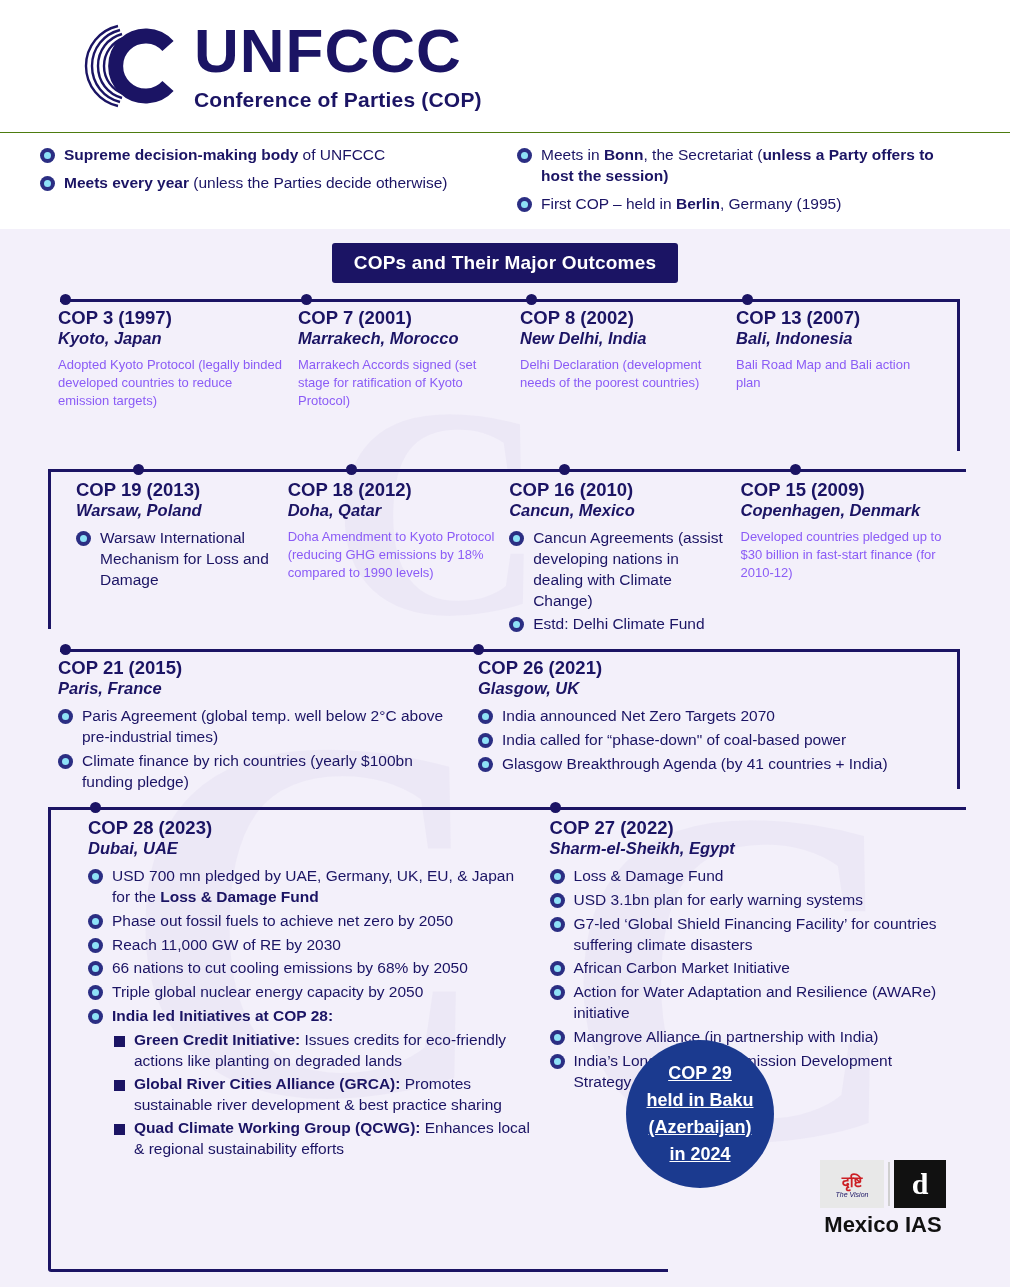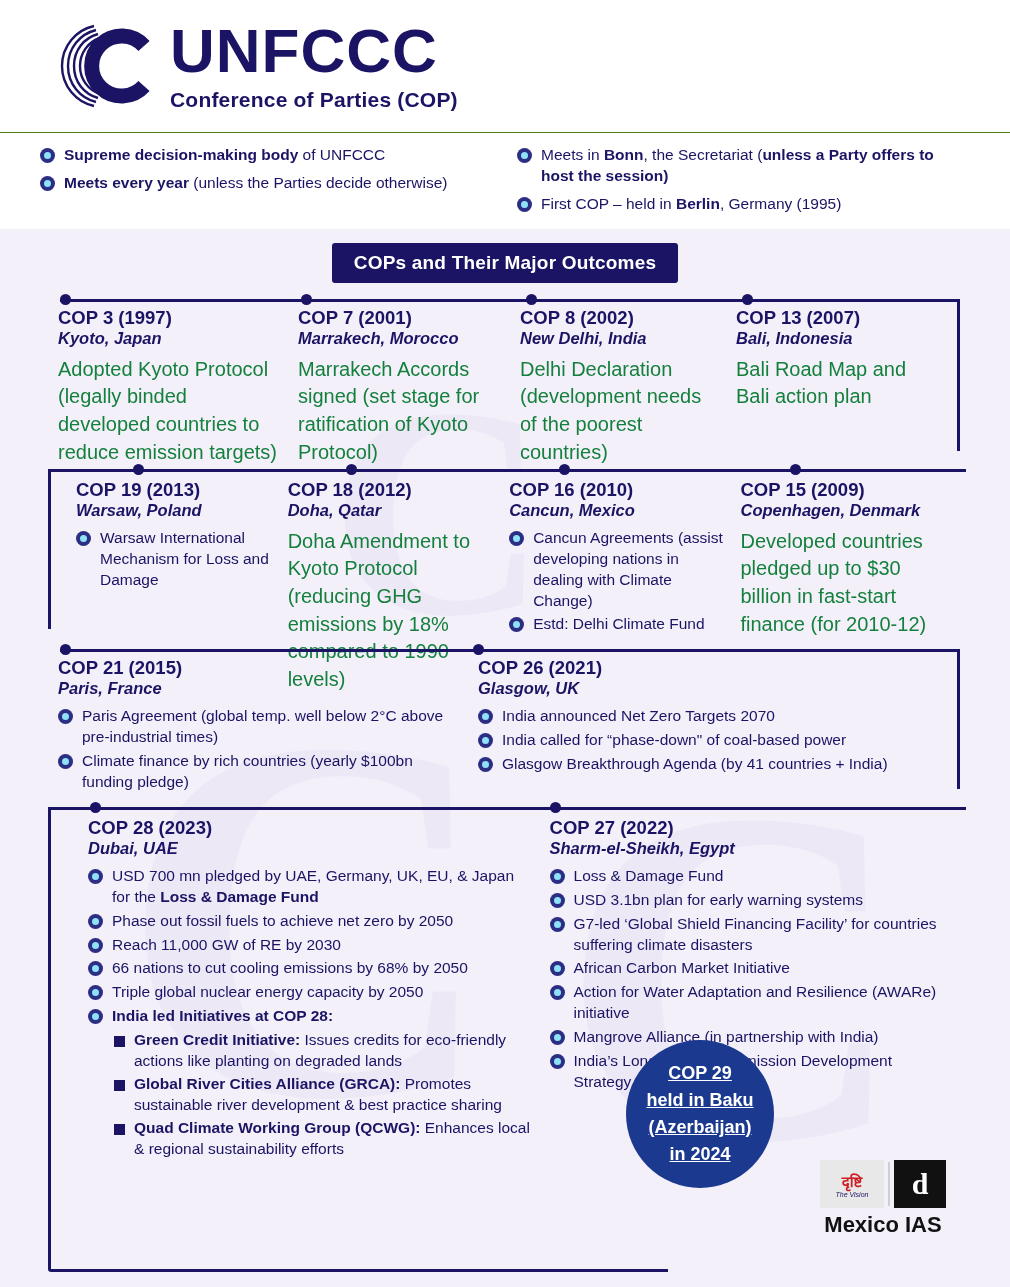--- a/index.html
+++ b/index.html
@@ -23,21 +23,21 @@
     color:#e7e2f3;
     font-weight:bold;
   }
 
   
   .header {
     position:relative;
     height:132px;
     background:#fff;
     display:flex; align-items:center;
-    padding-left:48px;
+    padding-left:72px;
   }
   .logo { width:112px; height:96px; position:relative; flex:0 0 auto;}
   .logo svg { width:112px; height:96px; }
   .title-wrap { margin-left:10px; }
   .title {
     font-size:62px; font-weight:bold; letter-spacing:1px;
     color:#1b1464; line-height:1;
   }
   .subtitle {
     font-size:21px; font-weight:bold; color:#1b1464;
@@ -89,21 +89,21 @@
   .flow { position:relative; padding:0 30px; }
   .row {
     position:relative;
     margin-top:10px;
     padding:14px 18px 10px 28px;
   }
   .row .cols { display:flex; }
   .col { padding-right:14px; }
   .cop-name { font-size:18.5px; font-weight:bold; color:#1b1464; }
   .cop-place { font-size:16.5px; font-style:italic; font-weight:bold; color:#1b1464; margin-bottom:8px; }
-  .plain { font-size:20px; line-height:1.38; color:#15803d; }
+  .plain { font-size:13px; line-height:1.38; color:#8b5cf6; }
   .item { display:flex; align-items:flex-start; margin-bottom:3px; }
   .item .b-text { font-size:15.5px; }
 
   
   .rail { position:absolute; border:3px solid #1b1464; }
   .node {
     position:absolute; width:11px; height:11px; border-radius:50%;
     background:#1b1464;
   }
 

